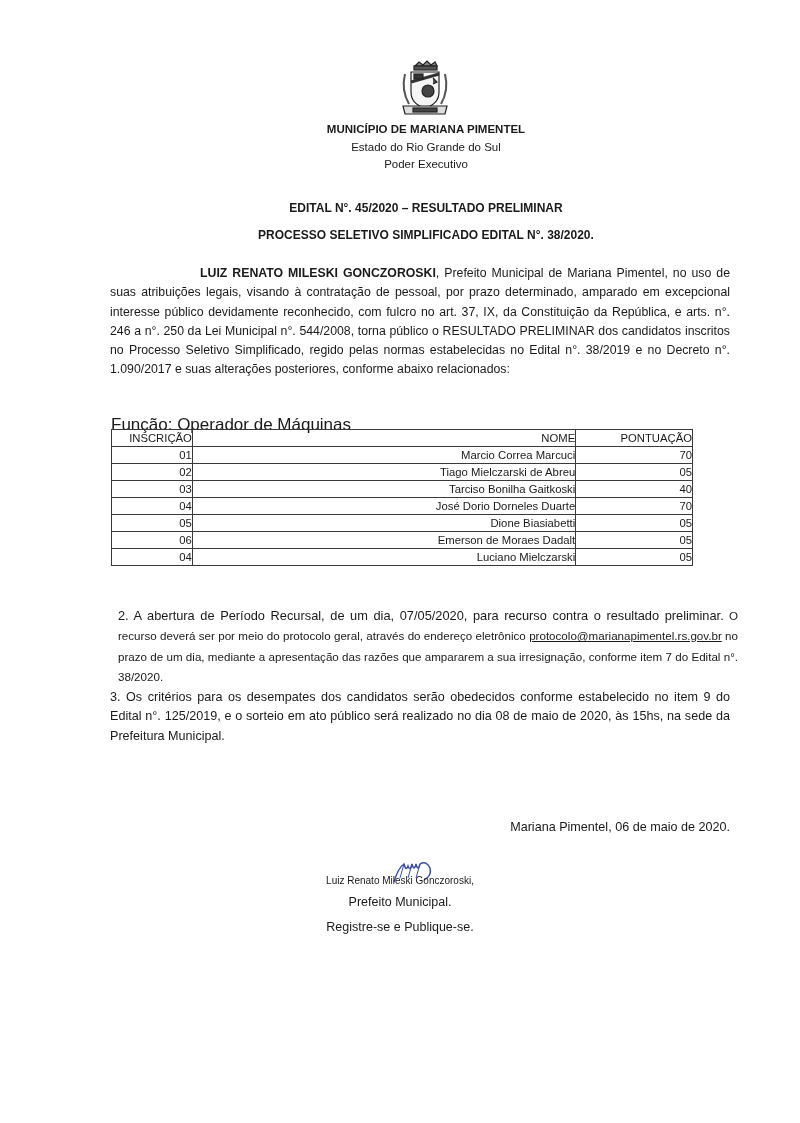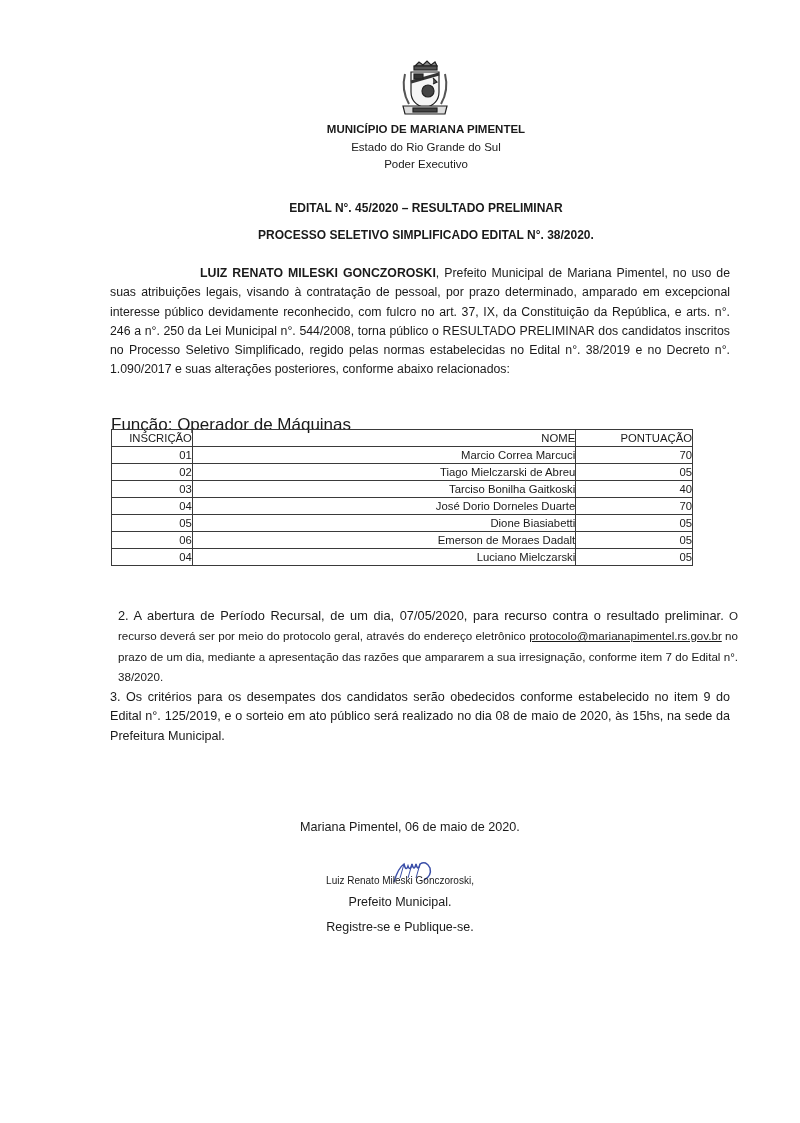--- a/index.html
+++ b/index.html
@@ -19,21 +19,21 @@
   table.res { position: absolute; top: 429px; left: 111px; width: 582px; border-collapse: collapse; font-size: 11.3px; }
   table.res td, table.res th { border: 1px solid #3a3a3a; height: 16px; padding: 0; text-align: right; font-weight: normal; }
   table.res .c1 { width: 80px; }
   table.res .c2 { width: 384px; }
   table.res .c3 { width: 116px; }
   .p2 { top: 606px; margin-left: 8px; }
   .p2 .l1 { font-size: 12.8px; }
   .p2 .small { font-size: 11.6px; }
   .link { text-decoration: underline; color: #1a1a1a; }
   .p3 { top: 688px; font-size: 12.6px; line-height: 19.3px; }
-  .date { top: 820px; left: 300px; width: 430px; text-align: left; font-size: 12.6px; }
+  .date { top: 820px; left: 300px; width: 430px; text-align: right; font-size: 12.6px; }
   .sig1 { top: 875px; left: 250px; width: 300px; text-align: center; font-size: 10px; }
   .sig2 { top: 895px; left: 250px; width: 300px; text-align: center; font-size: 12.5px; }
   .sig3 { top: 920px; left: 250px; width: 300px; text-align: center; font-size: 12.5px; }
   .signature { position: absolute; left: 390px; top: 858px; width: 44px; height: 28px; }
 </style>
 </head>
 <body>
 
 <svg class="crest" viewBox="0 0 56 58">
   <g fill="none" stroke="#222" stroke-width="1.2">

